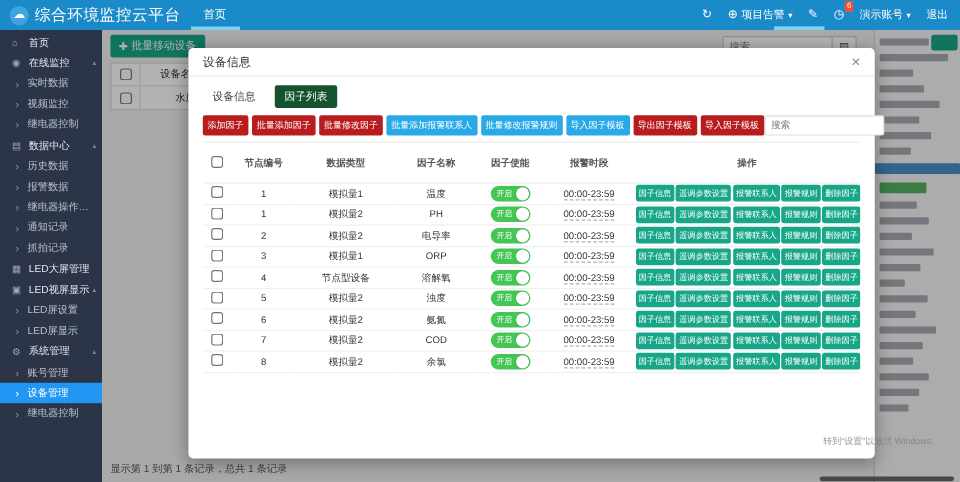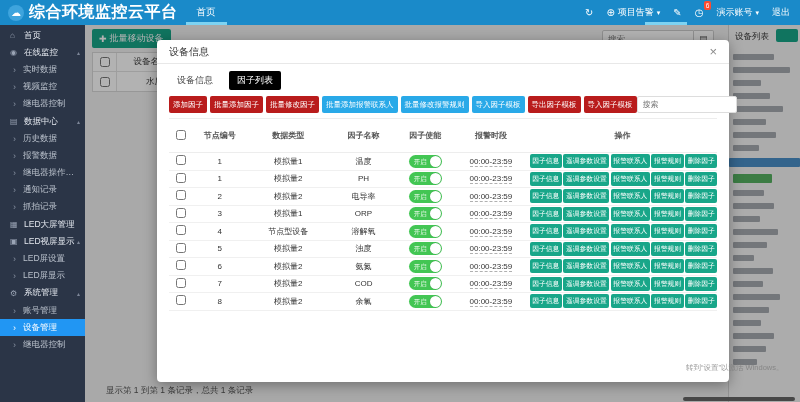--- a/index.html
+++ b/index.html
@@ -3,21 +3,21 @@
 <meta charset="utf-8">
 <style>
   *{box-sizing:border-box;margin:0;padding:0}
   html,body{width:800px;height:402px;overflow:hidden}
   body{font-family:"Liberation Sans","DejaVu Sans",sans-serif;position:relative;background:#f0f0f0}
 
   
   .navbar{position:absolute;left:0;top:0;right:0;height:25px;background:#1A8AC9;color:#fff;display:flex;align-items:stretch;z-index:2}
   .brand{display:flex;align-items:center;gap:5px;padding:0 8px}
   .logo{width:16px;height:16px;border-radius:50%;background:#3ea4dd;color:#fff;font-size:10px;display:flex;align-items:center;justify-content:center;flex:none}
-  .brand-title{font-size:16px;font-weight:bold;letter-spacing:.5px;white-space:nowrap}
+  .brand-title{font-size:13px;font-weight:normal;letter-spacing:.5px;white-space:nowrap}
   .nav-item{font-size:9.5px;display:flex;align-items:center;padding:0 11px;cursor:pointer;white-space:nowrap}
   .nav-item.active{box-shadow:inset 0 -3px 0 #7ED3F2}
   .nav-right{margin-left:auto;display:flex;align-items:center;gap:13px;padding-right:10px;font-size:9px}
   .nav-menu{display:flex;align-items:center;gap:3px;cursor:pointer;white-space:nowrap}
   .nav-ic{font-size:10px;cursor:pointer}
   .caret{font-size:7px}
   .bell-wrap{position:relative}
   .badge{position:absolute;top:-6px;right:-8px;background:#FF4B2F;color:#fff;font-size:6.5px;line-height:9px;padding:0 2px;border-radius:2px;font-style:normal}
   .nav-strip{position:absolute;left:645px;top:22px;width:42px;height:3px;background:#7ED3F2}
 
@@ -41,39 +41,39 @@
   .icon-btn{width:20px;height:18px;border:1px solid #ccc;border-left:none;background:#fff;font-size:9px;color:#555;border-radius:0 2px 2px 0;cursor:pointer}
   .bg-table{position:absolute;left:7px;top:27px;width:260px;background:#fff;border:1px solid #d8d8d8;font-size:8.5px;color:#333}
   .bg-tr{display:flex;height:19px;align-items:center;border-bottom:1px solid #e3e3e3}
   .bg-tr:last-child{border-bottom:none}
   .bg-cell{display:flex;align-items:center;justify-content:center;height:100%;border-right:1px solid #e3e3e3;gap:2px}
   .bg-cb{width:24px}
   .bg-name{width:76px}
   .bg-fill{flex:1;border-right:none}
   .sort-ic{font-size:7px;color:#999;cursor:pointer}
   .bg-cb input,.cb-col input{width:10px;height:10px;margin:0}
-  .bg-pagination{position:absolute;left:21px;bottom:5px;font-size:8.5px;color:#555}
+  .bg-pagination{position:absolute;left:7px;bottom:5px;font-size:8.5px;color:#555}
   .device-panel{position:absolute;right:0;top:0;bottom:0;width:72px;background:#f7f7f7;border-left:1px solid #d5d5d5}
   .panel-head{font-size:8.5px;color:#333;padding:6px 4px 4px 6px}
   .panel-btn{position:absolute;top:4px;right:2px;width:22px;height:13px;background:#18A689;border:none;border-radius:2px;cursor:pointer}
   .rblock{height:6px;margin:7px 4px;background:#a7abb0;border-radius:1px}
   .rblock.blue{background:#4a90c9;height:9px;margin:5px 0}
   .rblock.green{background:#56b262;height:9px}
 
   
   .overlay{position:absolute;left:85px;top:25px;right:0;bottom:0;background:rgba(0,0,0,.3);z-index:5}
 
   
   .modal{position:absolute;left:157px;top:40px;width:572px;height:342px;background:#fff;border-radius:4px;box-shadow:0 3px 14px rgba(0,0,0,.35);z-index:10;display:flex;flex-direction:column}
   .m-head{height:24px;border-bottom:1px solid #e8e8e8;display:flex;align-items:center;padding:0 12px;flex:none}
   .m-title{font-size:10px;color:#333}
   .m-close{margin-left:auto;font-size:13px;color:#8a8a8a;cursor:pointer;line-height:1}
   .m-tabs{display:flex;gap:8px;padding:7px 12px 0;flex:none}
   .m-tab{font-size:9px;color:#444;padding:3px 8px;border-radius:2px;cursor:pointer;white-space:nowrap}
-  .m-tab.active{background:#000000;color:#fff}
+  .m-tab.active{background:#14532d;color:#fff}
   .m-toolbar{display:flex;align-items:center;padding:6px 12px 0;flex:none}
   .tb-btns{display:flex;gap:3px}
   .mbtn{border:none;border-radius:2px;color:#fff;font-size:7.5px;padding:3.5px 4px;white-space:nowrap;cursor:pointer}
   .mbtn.green{background:#b91c1c}
   .mbtn.blue{background:#29A9E8}
   .m-search{margin-left:auto;width:100px;height:17px;border:1px solid #ddd;border-radius:2px;font-size:8px;padding:0 5px;outline:none}
   .m-body{padding:5px 12px 0;flex:1;overflow:hidden}
   .ftable{width:100%;border-collapse:collapse;table-layout:fixed}
   .ftable th{font-size:8px;color:#555;font-weight:bold;border-top:1px solid #ededed;border-bottom:1px solid #ededed;height:34px;text-align:center;padding:0 1px;white-space:nowrap;overflow:hidden}
   .ftable td{font-size:8px;color:#333;border-bottom:1px solid #f0f0f0;height:17.5px;text-align:center;padding:0 1px;white-space:nowrap;overflow:hidden}
@@ -229,21 +229,20 @@
       <span class="bg-cell bg-name">
           <span>水质</span>
         </span>
       <span class="bg-cell bg-fill"></span>
     </div>
   </div>
 
   <div class="bg-pagination">显示第 1 到第 1 条记录，总共 1 条记录</div>
 
   <div class="device-panel">
-    <div class="panel-head">设备列表</div>
     <button class="panel-btn"></button>
     <div id="redacted">
         <div class="rblock" style="width: 58%;"></div>
         <div class="rblock" style="width: 80%;"></div>
         <div class="rblock" style="width: 40%;"></div>
         <div class="rblock" style="width: 52%;"></div>
         <div class="rblock" style="width: 70%;"></div>
         <div class="rblock" style="width: 46%;"></div>
         <div class="rblock" style="width: 60%;"></div>
         <div class="rblock" style="width: 36%;"></div>

